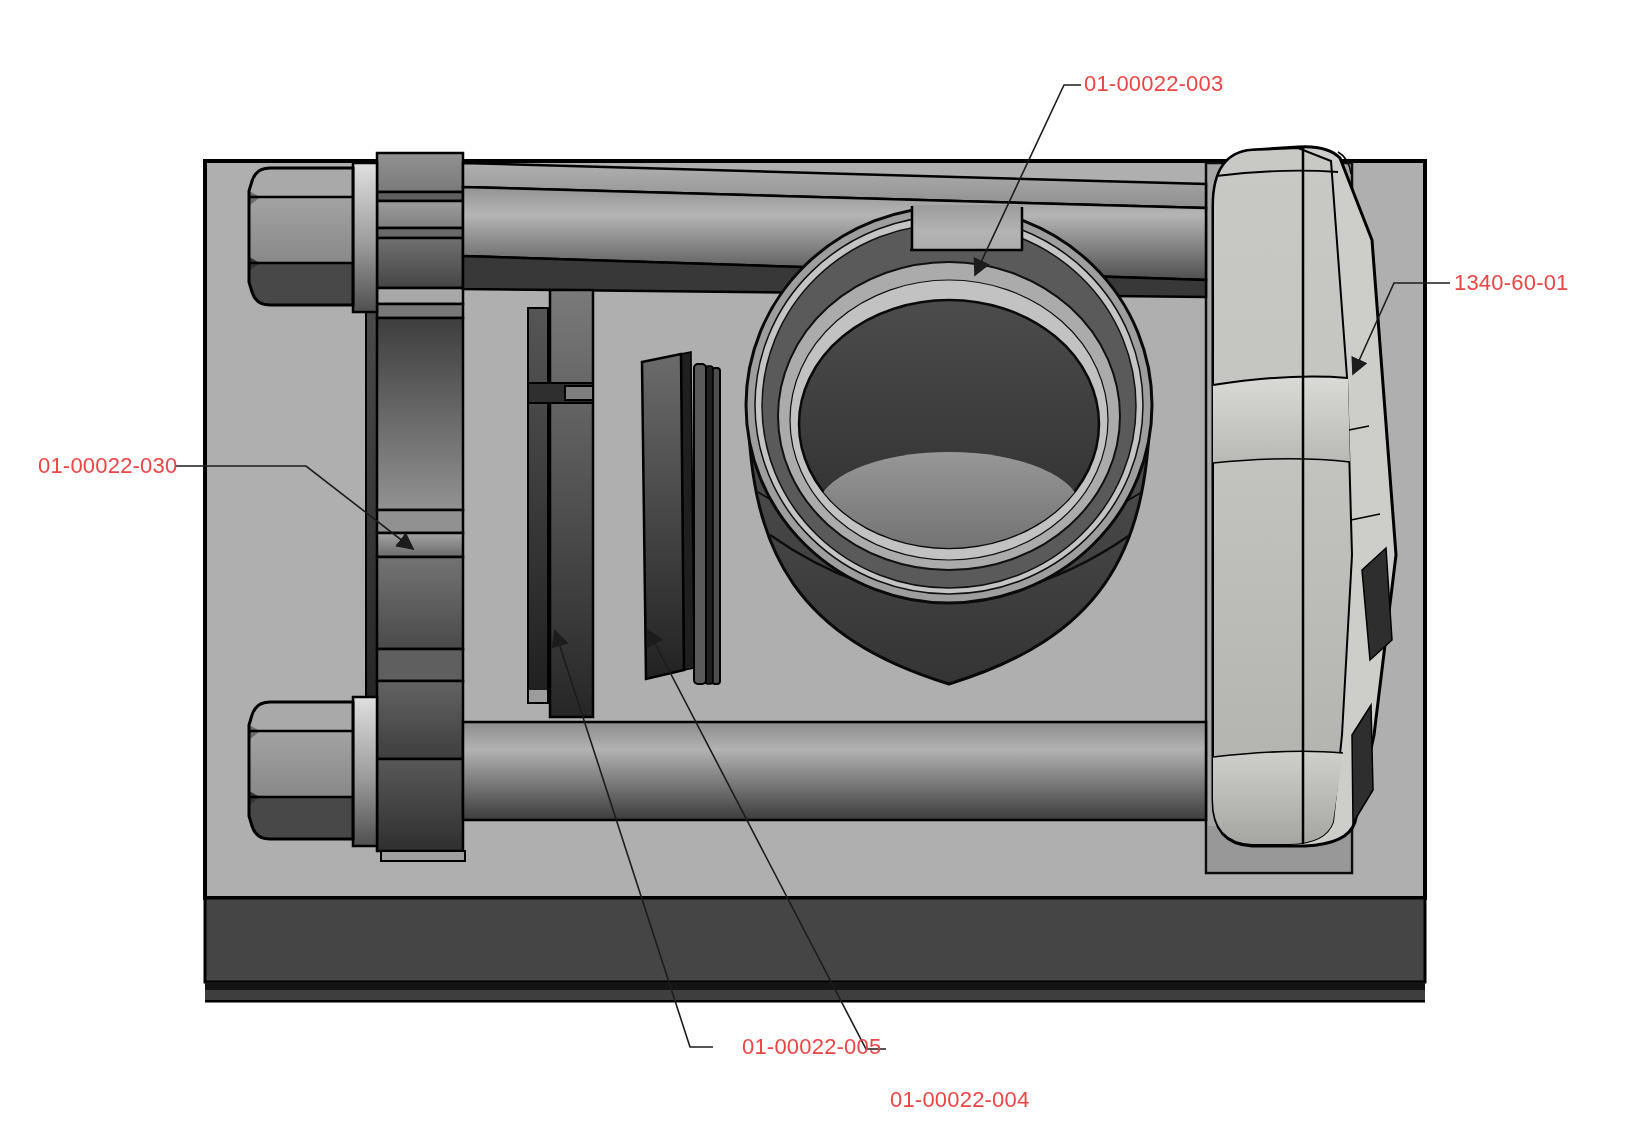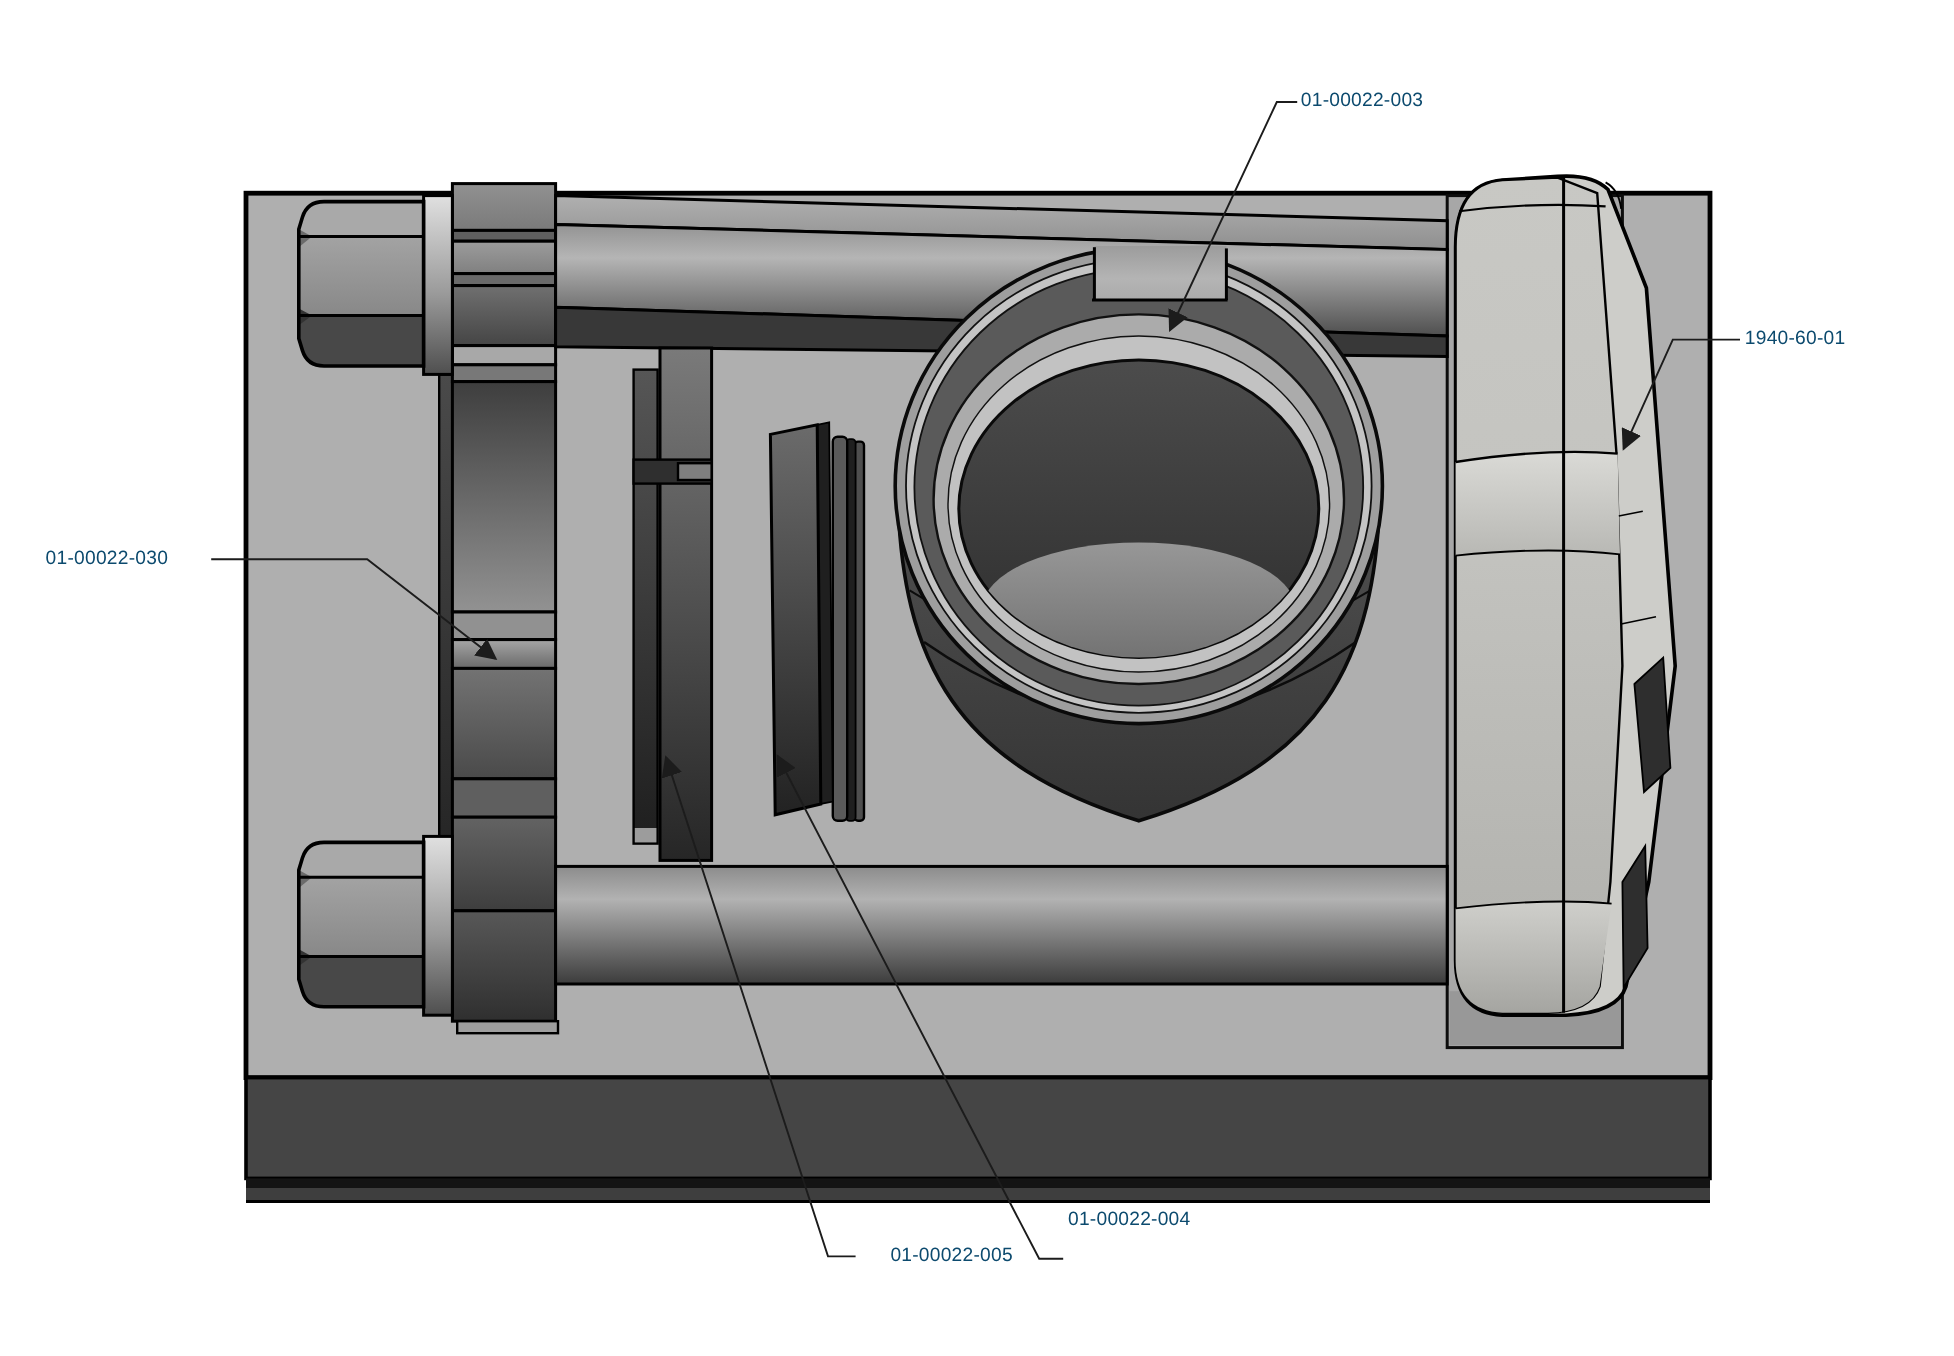--- a/index.html
+++ b/index.html
@@ -1,19 +1,19 @@
 <!DOCTYPE html>
 <html><head>
 <meta charset="utf-8">
 <style>
   html,body{margin:0;padding:0;background:#ffffff;}
   .stage{position:relative;width:1628px;height:1130px;background:#ffffff;overflow:hidden;
          font-family:"Liberation Sans",sans-serif;}
   .stage svg{position:absolute;left:0;top:0;}
-  .callout{position:absolute;font-size:16px;line-height:24px;color:#0c4a6e;
+  .callout{position:absolute;font-size:22px;line-height:24px;color:#ef4444;
            white-space:nowrap;letter-spacing:.2px;}
 </style>
 </head>
 <body>
 
 <div class="stage">
 
 <svg width="1628" height="1130" viewBox="0 0 1628 1130">
   <defs>
     <linearGradient id="gSegA" x1="0" y1="0" x2="0" y2="1">
@@ -253,17 +253,17 @@
   <g fill="none" stroke="#1c1c1c" stroke-width="1.6">
     <polyline points="1081,85 1064,85 975,275" marker-end="url(#arr)"></polyline>
     <polyline points="1450,283 1394,283 1353,374" marker-end="url(#arr)"></polyline>
     <polyline points="176,466 306,466 413,549" marker-end="url(#arr)"></polyline>
     <polyline points="713,1047 690,1047 555,631" marker-end="url(#arr)"></polyline>
     <polyline points="886,1049 866,1049 648,630" marker-end="url(#arr)"></polyline>
   </g>
 </svg>
 
 <div class="callout" style="left:1084px;top:72px;">01-00022-003</div>
-<div class="callout" style="left:1454px;top:271px;">1940-60-01</div>
+<div class="callout" style="left:1454px;top:271px;">1340-60-01</div>
 <div class="callout" style="left:38px;top:454px;">01-00022-030</div>
 <div class="callout" style="left:742px;top:1035px;">01-00022-005</div>
-<div class="callout" style="left:890px;top:1005px;">01-00022-004</div>
+<div class="callout" style="left:890px;top:1088px;">01-00022-004</div>
 
 </div>
 </body></html>

